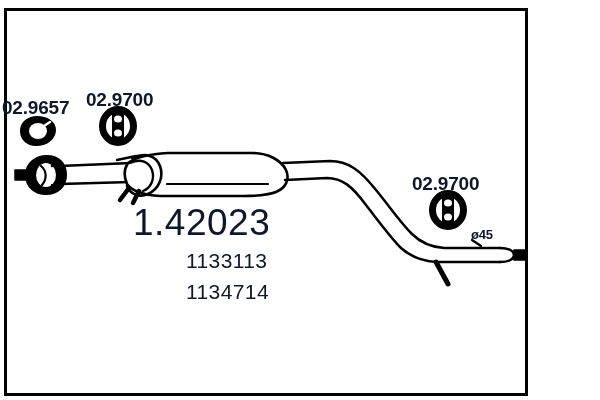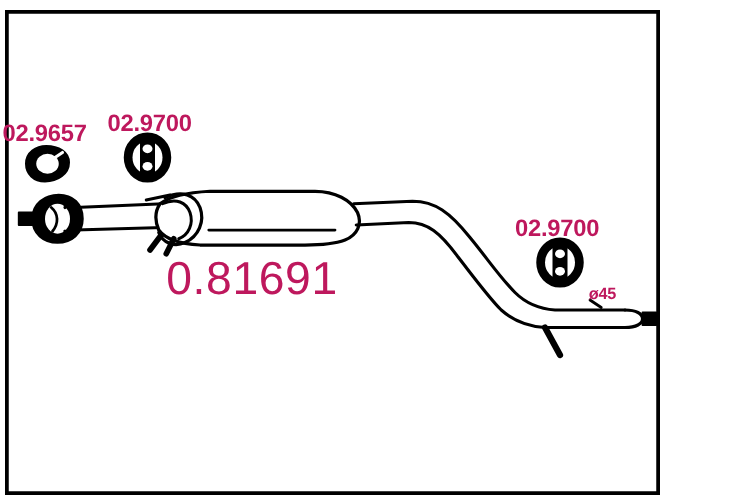--- a/index.html
+++ b/index.html
@@ -17,21 +17,21 @@
   }
   #drawing {
     position: absolute;
     left: 0;
     top: 0;
     width: 600px;
     height: 400px;
   }
   .lbl {
     position: absolute;
-    color: #be185d;
+    color: #0f172a;
     font-family: "Liberation Sans", sans-serif;
     white-space: nowrap;
     line-height: 1;
     user-select: none;
   }
   #label-main {
     left: 133px;
     top: 204px;
     font-size: 37px;
     letter-spacing: 0.5px;
@@ -194,17 +194,19 @@
   </svg>
 
   <div class="lbl" id="label-gasket">02.9657</div>
 
   <div class="lbl" id="label-mount-left">02.9700</div>
 
   <div class="lbl" id="label-mount-right">02.9700</div>
 
   <div class="lbl" id="label-diameter">ø45</div>
 
-  <div class="lbl" id="label-main">0.81691</div>
-
-
+  <div class="lbl" id="label-main">1.42023</div>
+
+  <div class="lbl" id="label-sub1">1133113</div>
+
+  <div class="lbl" id="label-sub2">1134714</div>
 
 </div>
 
 </body></html>

